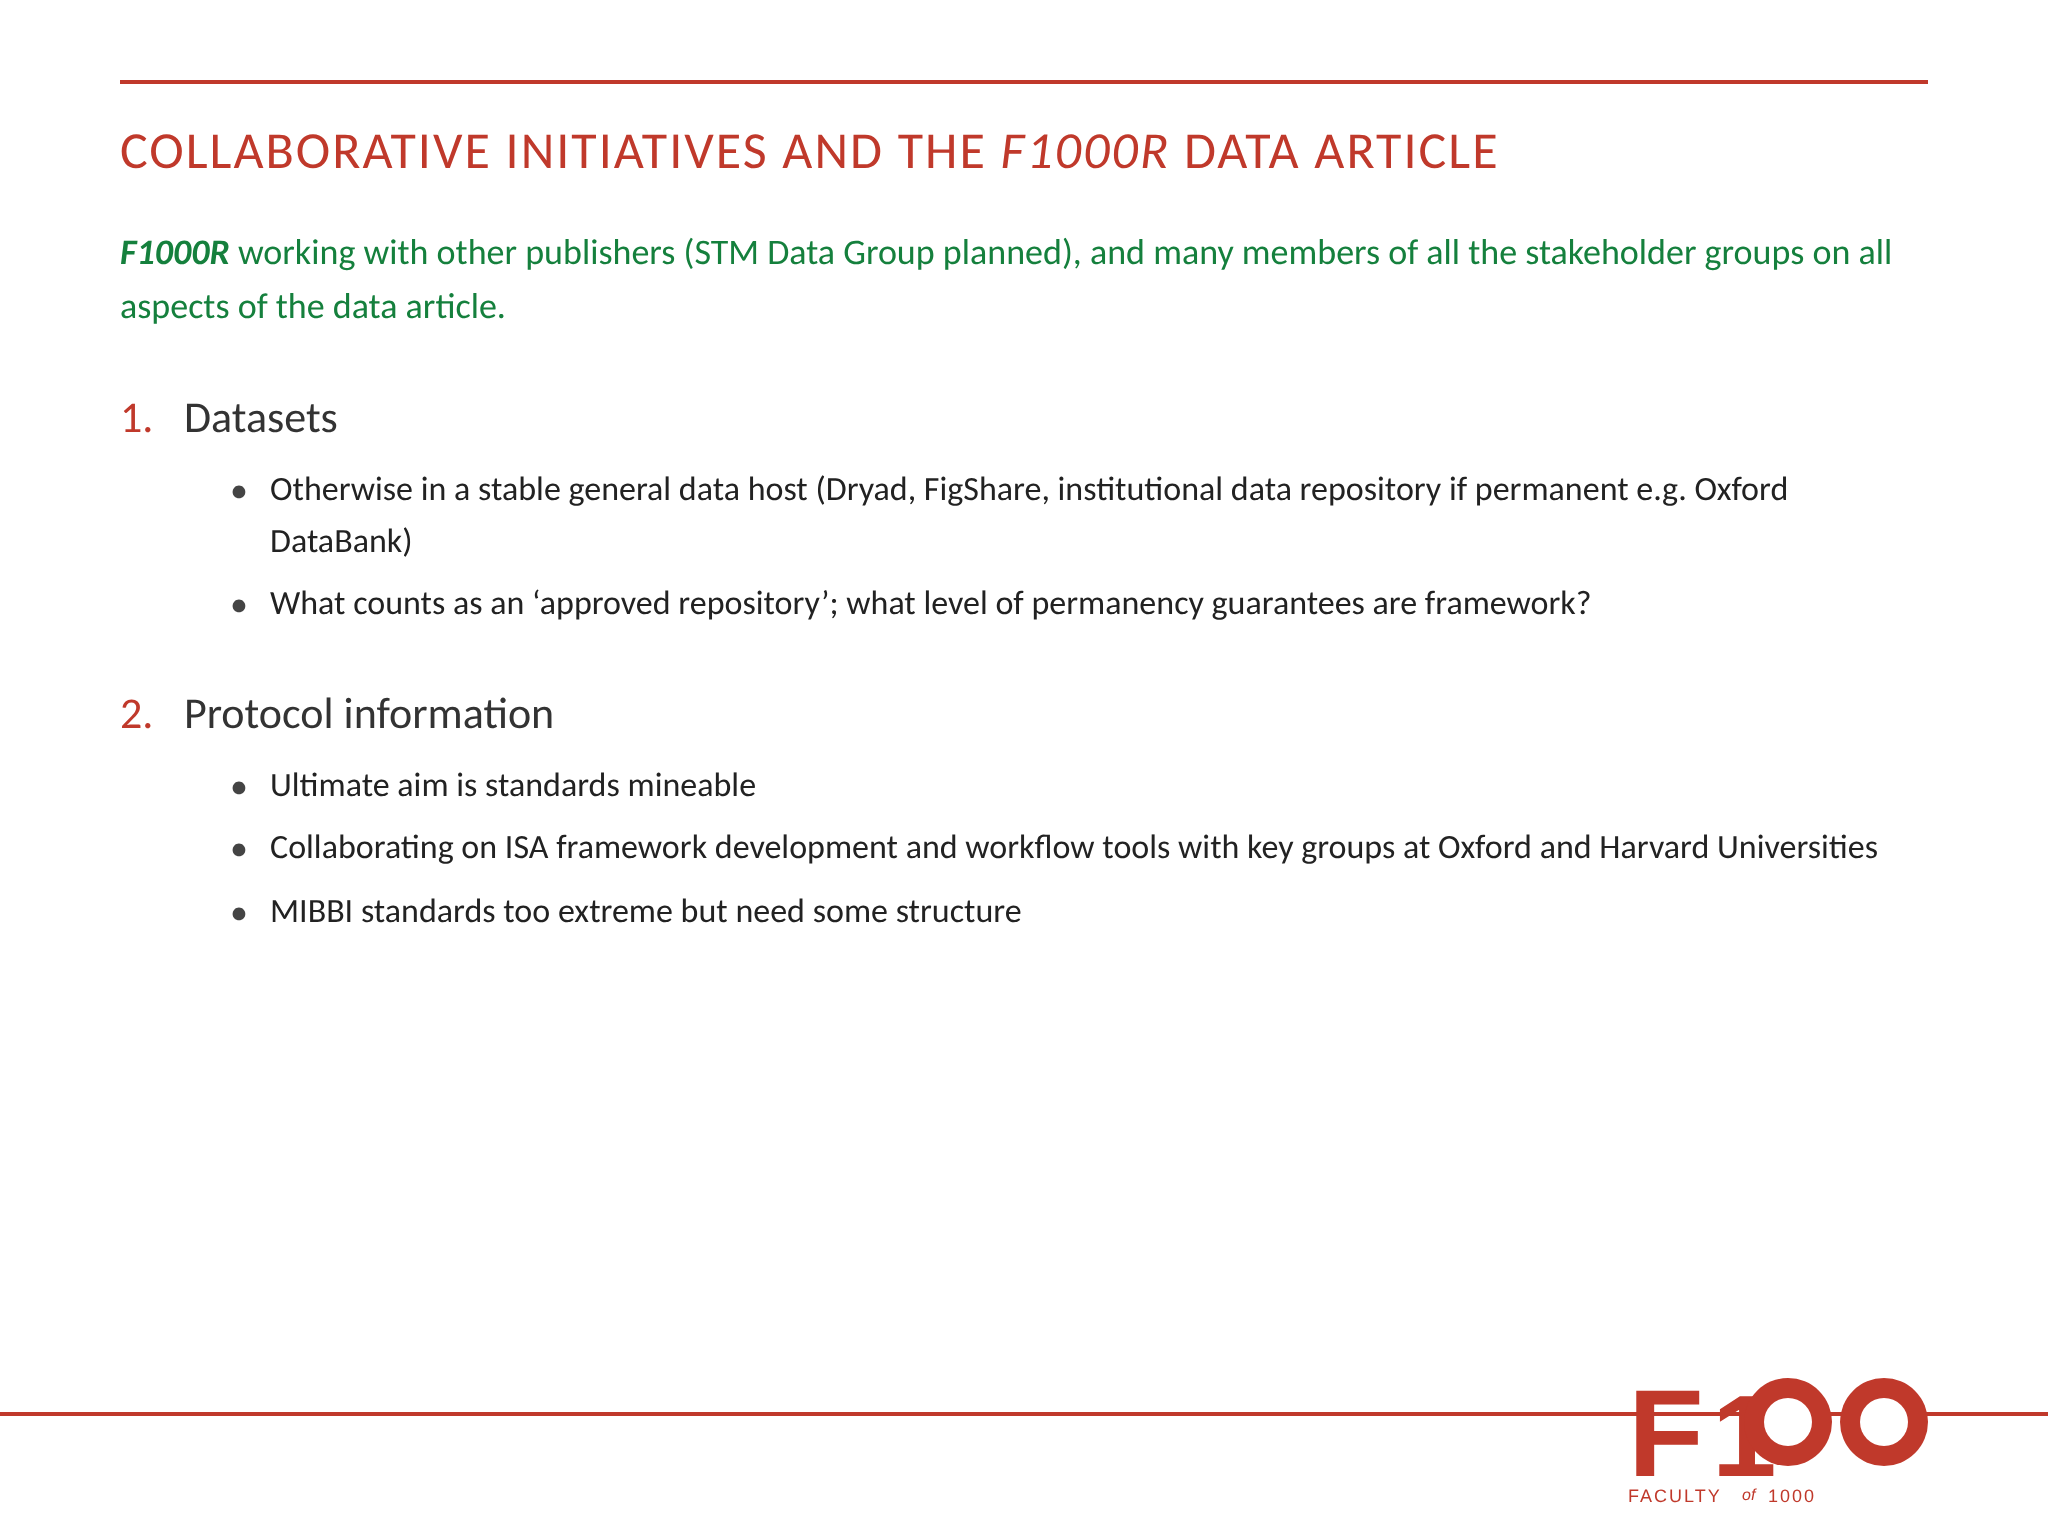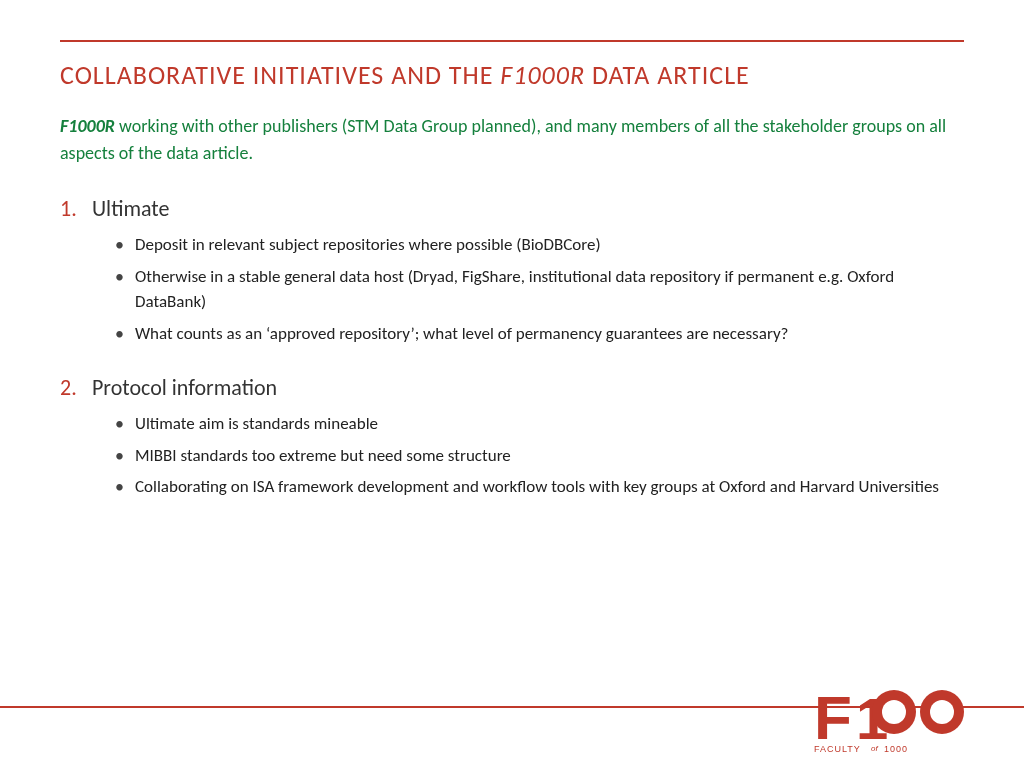--- a/index.html
+++ b/index.html
@@ -130,38 +130,37 @@
     <span>COLLABORATIVE INITIATIVES AND THE </span><em>F1000R</em><span>  DATA ARTICLE</span>
   </h1>
 
   <p class="intro-text">
     <em>F1000R</em><span> working with other publishers (STM Data Group planned), and many members of all the stakeholder groups on all aspects of the data article.</span>
   </p>
 
   <div class="section">
     <div class="section-heading">
       <span class="section-number">1.</span>
-      <span>Ultimate</span>
+      <span>Datasets</span>
     </div>
     <ul class="bullet-list">
-      <li>Deposit in relevant subject repositories where possible (BioDBCore)</li>
       <li>Otherwise in a stable general data host (Dryad, FigShare, institutional data repository if permanent e.g. Oxford DataBank)</li>
-      <li>What counts as an ‘approved repository’; what level of permanency guarantees are necessary?</li>
+      <li>What counts as an ‘approved repository’; what level of permanency guarantees are framework?</li>
     </ul>
   </div>
 
   <div class="section">
     <div class="section-heading">
       <span class="section-number">2.</span>
       <span>Protocol information</span>
     </div>
     <ul class="bullet-list">
       <li>Ultimate aim is standards mineable</li>
+      <li>Collaborating on ISA framework development and workflow tools with key groups at Oxford and Harvard Universities</li>
       <li>MIBBI standards too extreme but need some structure</li>
-      <li>Collaborating on ISA framework development and workflow tools with key groups at Oxford and Harvard Universities</li>
     </ul>
   </div>
 
   <div class="bottom-border"></div>
 
   <div class="logo-svg-area">
     <svg width="160" height="70" viewBox="0 0 160 70" xmlns="http://www.w3.org/2000/svg">
 
       <text x="0" y="55" font-family="Arial Black, Arial" font-size="62" font-weight="900" fill="#c0392b">F</text>
 

